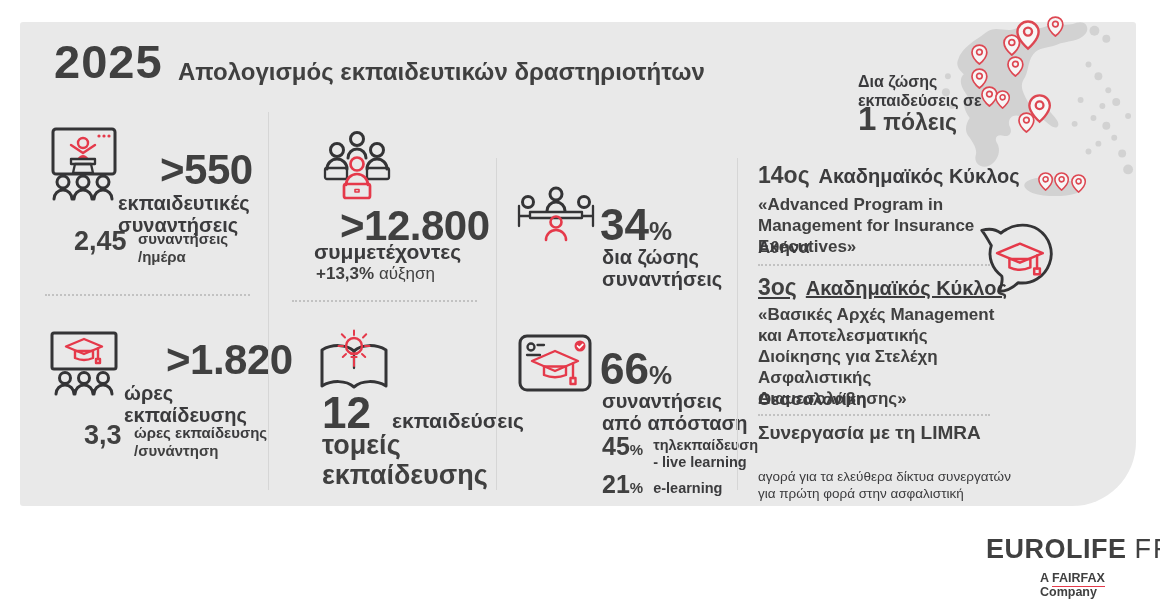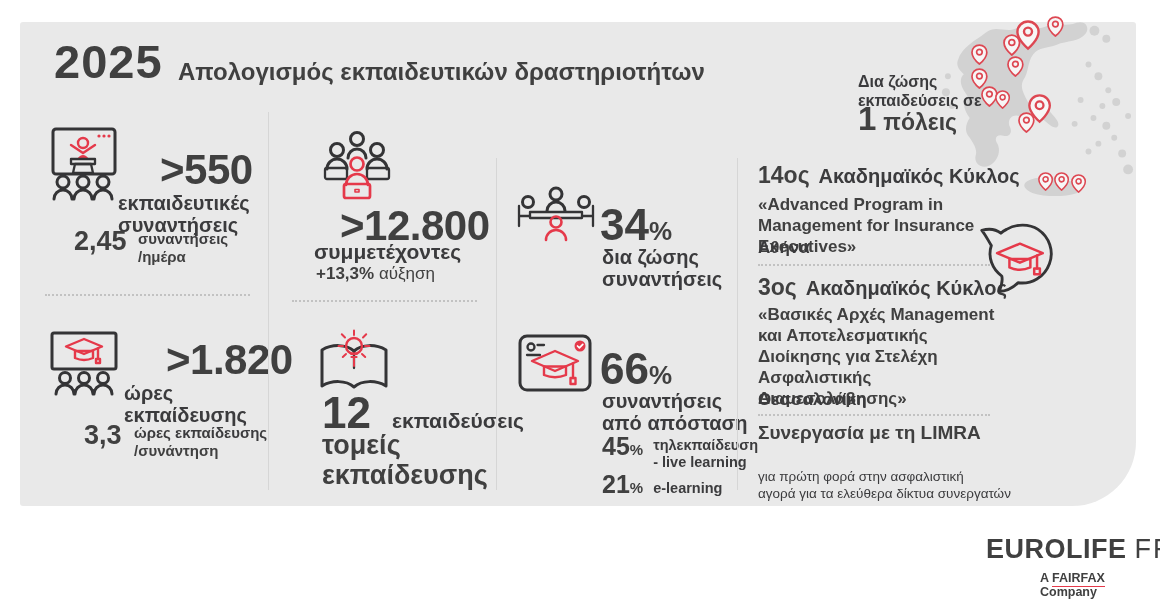--- a/index.html
+++ b/index.html
@@ -303,32 +303,32 @@
   <div class="vdiv" style="left:737px;top:158px;height:332px;"></div>
 
   <div class="abs" style="left:758px;top:162px;display:flex;align-items:baseline;gap:9px;">
     <span class="ord red">14ος</span>
     <span class="cycle dark">Ακαδημαϊκός Κύκλος</span>
   </div>
   <div class="abs ptitle red" style="left:758px;top:194px;width:292px;">«Advanced Program in Management for Insurance Executives»</div>
   <div class="abs city dark" style="left:758px;top:238px;">Αθήνα</div>
   <div class="abs dotsep" style="left:758px;top:264px;width:232px;"></div>
 
-  <div class="abs" style="left:758px;top:274px;display:flex;align-items:baseline;gap:9px;">
+  <div class="abs" style="left:758px;top:274px;display:flex;align-items:baseline;gap:9px;text-decoration:underline;">
     <span class="ord red">3ος</span>
     <span class="cycle dark">Ακαδημαϊκός Κύκλος</span>
   </div>
   <div class="abs ptitle red" style="left:758px;top:304px;width:252px;">«Βασικές Αρχές Management και Αποτελεσματικής Διοίκησης για Στελέχη Ασφαλιστικής Διαμεσολάβησης»</div>
   <div class="abs city dark" style="left:758px;top:390px;">Θεσσαλονίκη</div>
   <div class="abs dotsep" style="left:758px;top:414px;width:232px;"></div>
 
   <div class="abs limra-h red" style="left:758px;top:422px;">Συνεργασία με τη LIMRA</div>
   <div class="abs note dark" style="left:758px;top:468px;width:280px;">
+    <div>αγορά για τα ελεύθερα δίκτυα συνεργατών</div>
     <div>για πρώτη φορά στην ασφαλιστική</div>
-    <div>αγορά για τα ελεύθερα δίκτυα συνεργατών</div>
   </div>
 
   <svg class="abs icon" style="left:978px;top:216px;" width="80" height="82" viewBox="0 0 84 84">
     <path d="M30,13 C40,7 54,7 63,13 C75,21 80,36 75,49 C70,63 56,71 42,69 C37,74 30,78 22,78 C25,72 26,67 25,62 C15,55 10,42 14,30 C11,25 8,19 4,14 C11,12 19,13 24,17 C26,15 28,14 30,13 Z" class="sd"></path>
     <path d="M44,28 L68,38 L44,48 L20,38 Z" class="sr" style="stroke-width:2.6;"></path>
     <path d="M33,44 L55,44 L55,53 Q44,58 33,53 Z" class="sr" style="stroke-width:2.6;"></path>
     <path d="M62,40.5 L62,54" class="sr" style="stroke-width:2.6;"></path>
     <rect x="59" y="54" width="6" height="6" class="sr" style="stroke-width:2.6;"></rect>
   </svg>
 

